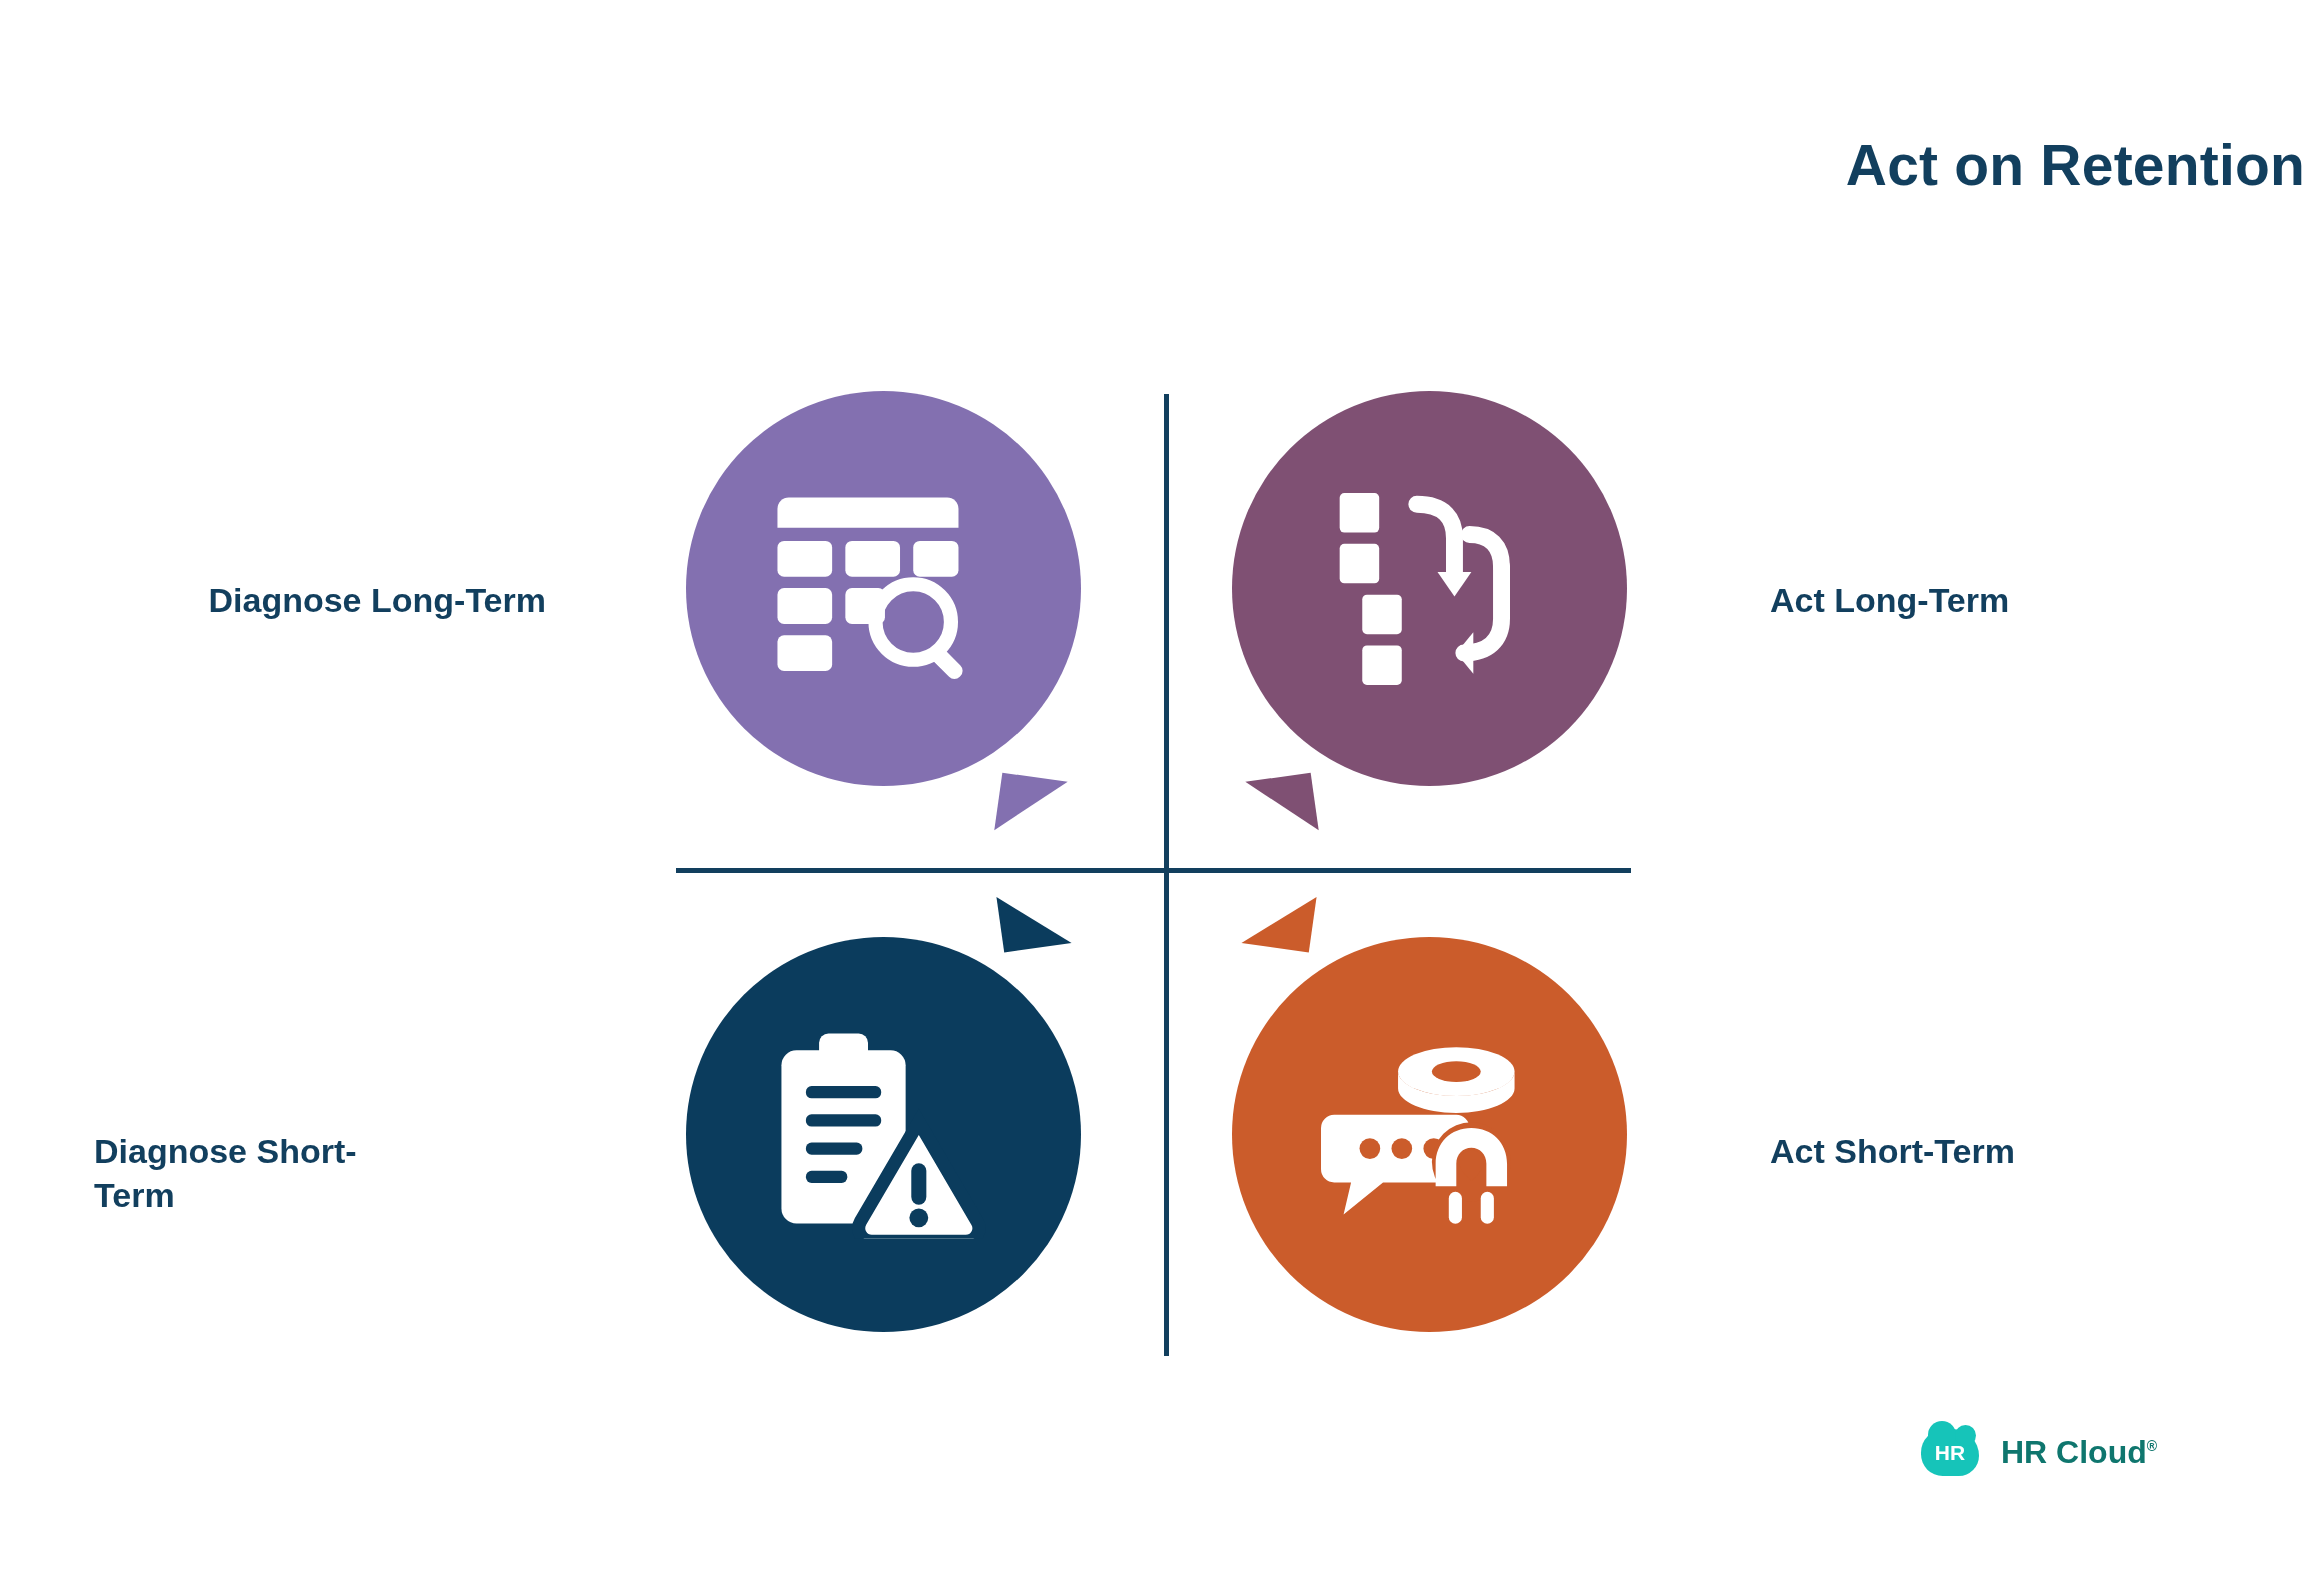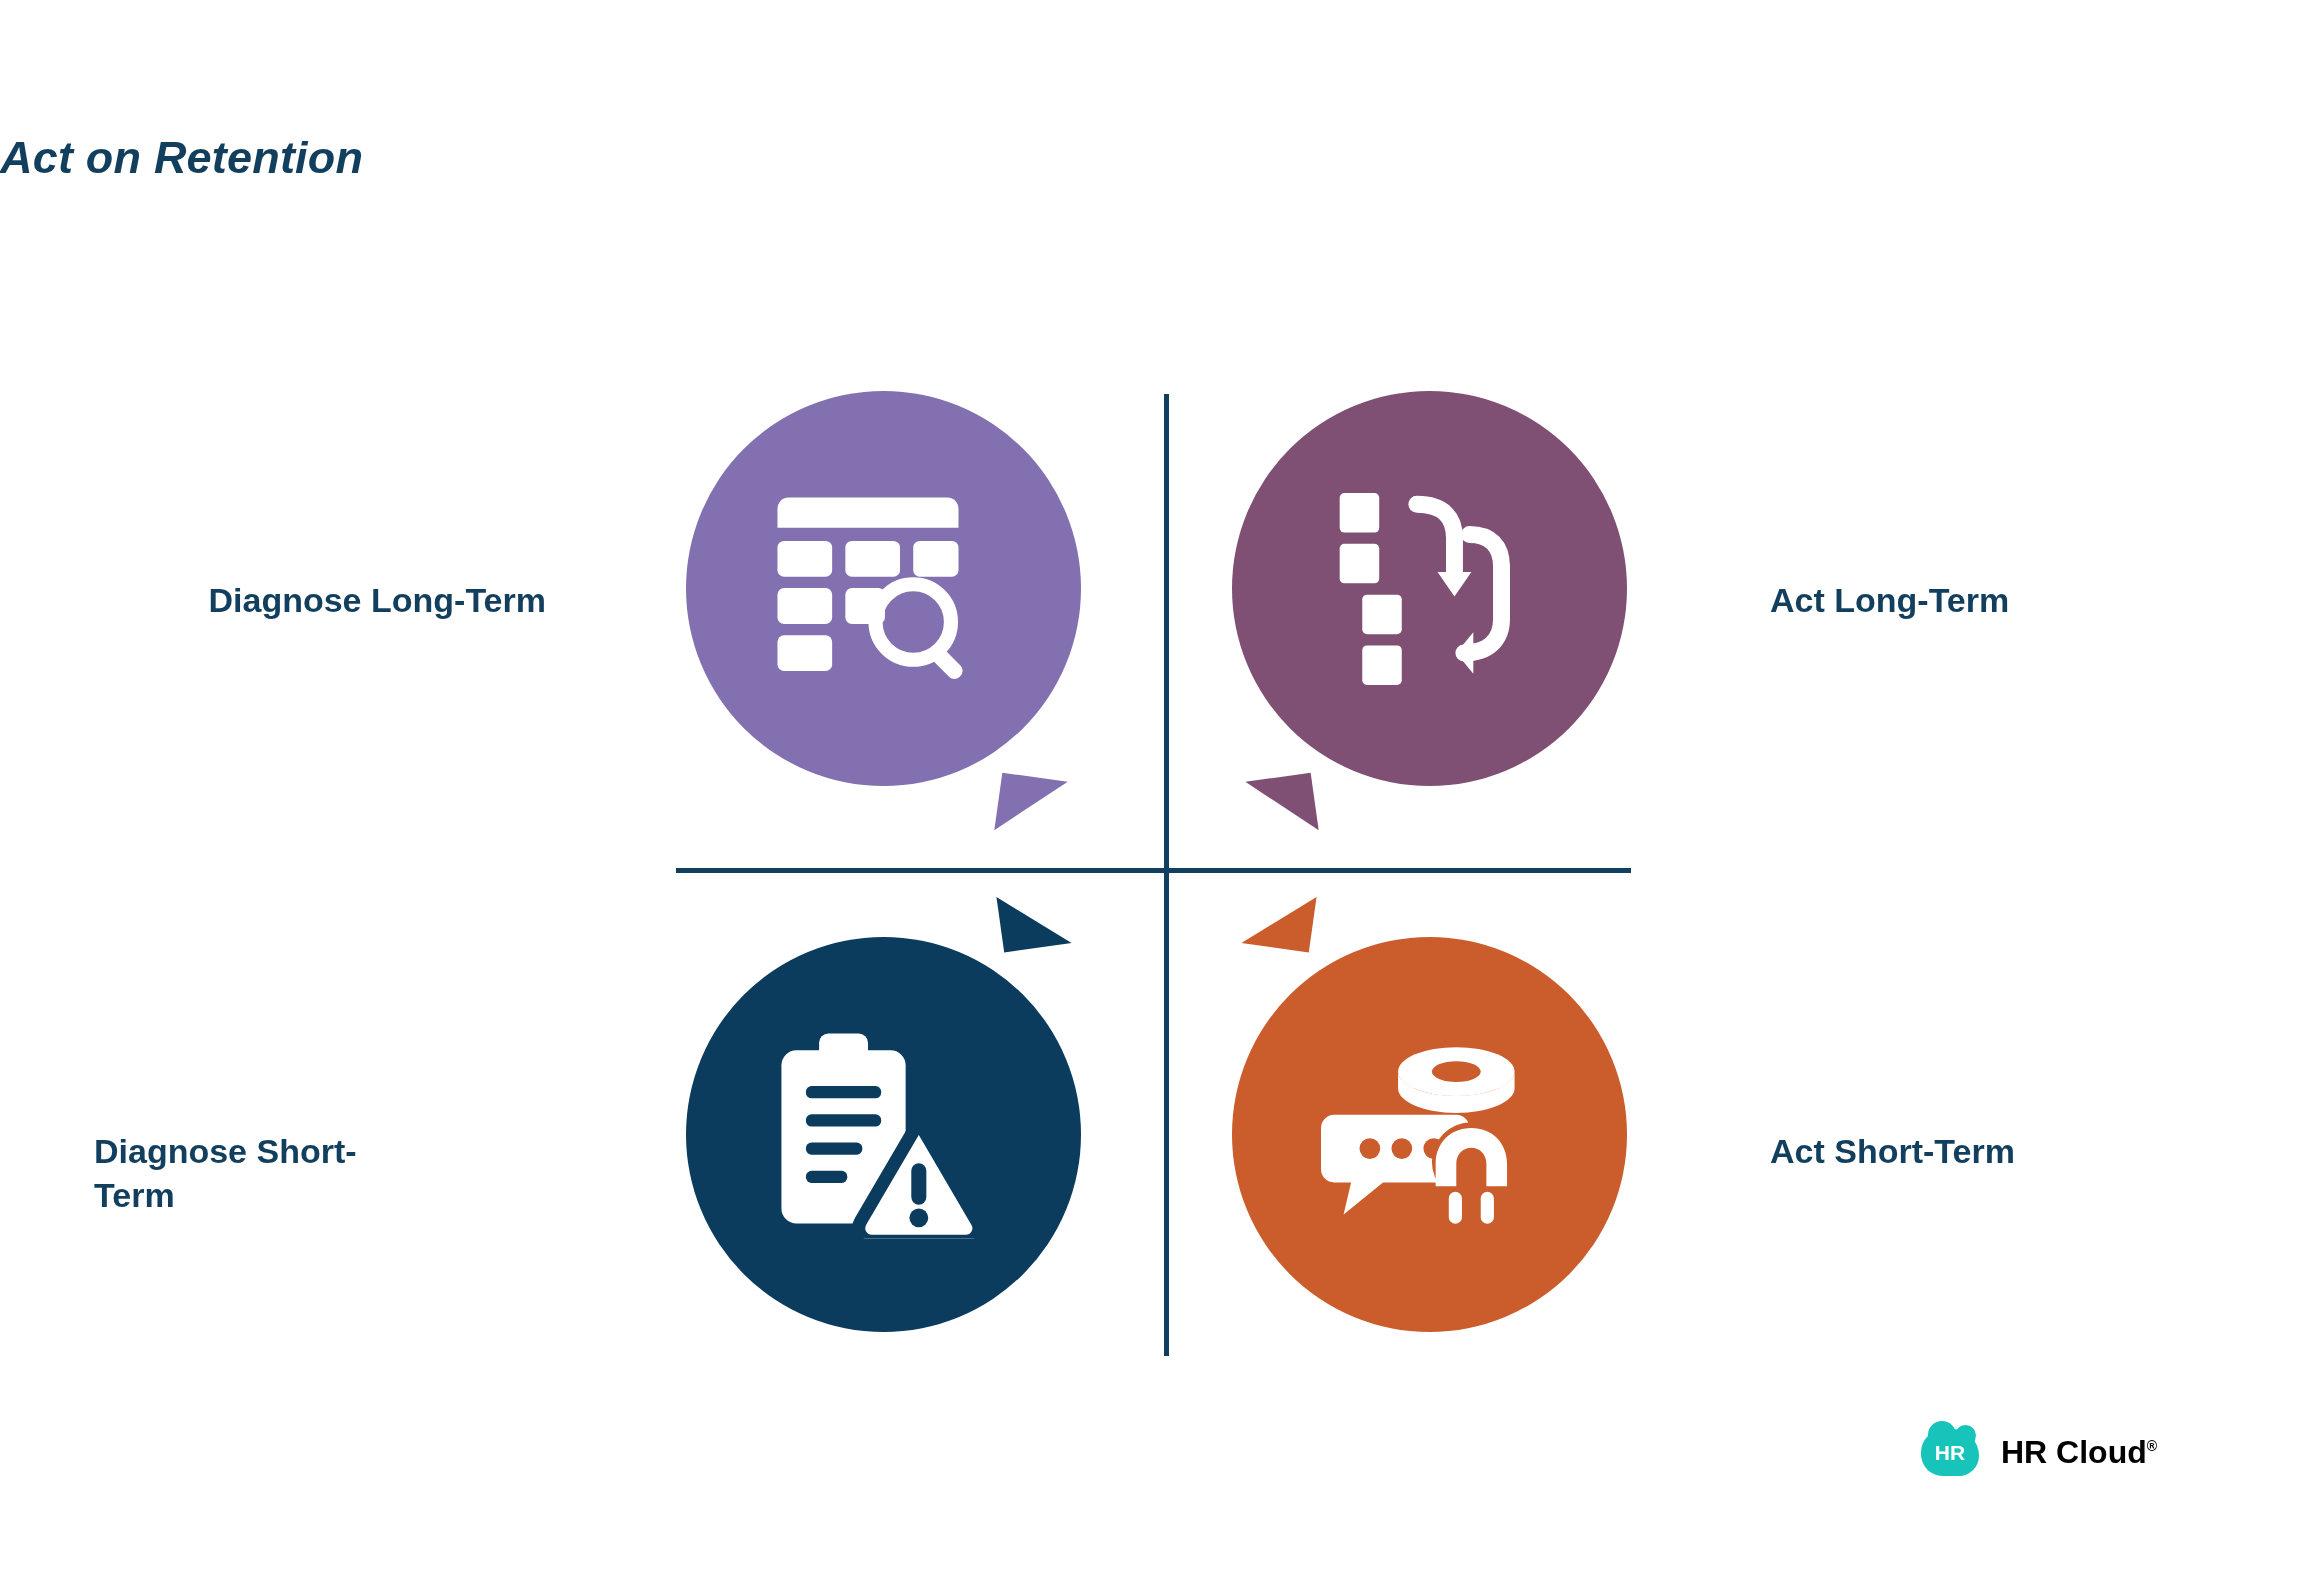--- a/index.html
+++ b/index.html
@@ -16,26 +16,25 @@
   .canvas {
     position: relative;
     width: 2305px;
     height: 1593px;
   }
   .title {
     position: absolute;
     left: 0;
     top: 132px;
     width: 2305px;
-    text-align: left;
-    font-size: 45px;
+    text-align: right;
+    font-size: 57px;
     font-weight: bold;
     color: #123f5e;
     letter-spacing: 0.2px;
-    font-style: italic;
   }
 
   
   .axis-v {
     position: absolute;
     left: 1164px;
     top: 394px;
     width: 4.7px;
     height: 962px;
     background: #123f5e;
@@ -212,21 +211,21 @@
     align-items: center;
     justify-content: center;
     color: #ffffff;
     font-size: 21px;
     font-weight: bold;
     z-index: 2;
   }
   .logo-text {
     font-size: 32px;
     font-weight: bold;
-    color: #000000;
+    color: #0f766e;
     position: relative;
   }
   .logo-tm {
     font-size: 14px;
     vertical-align: super;
     font-weight: bold;
   }
 </style>
 </head>
 <body>

